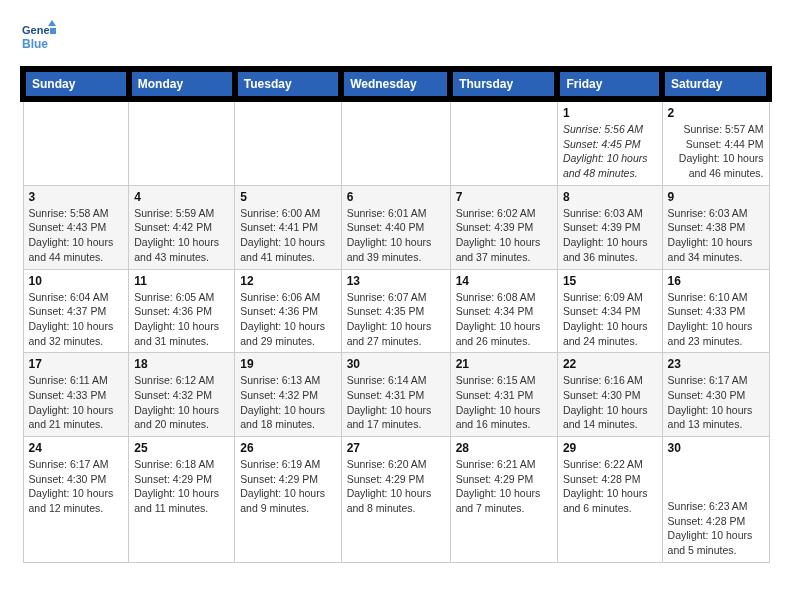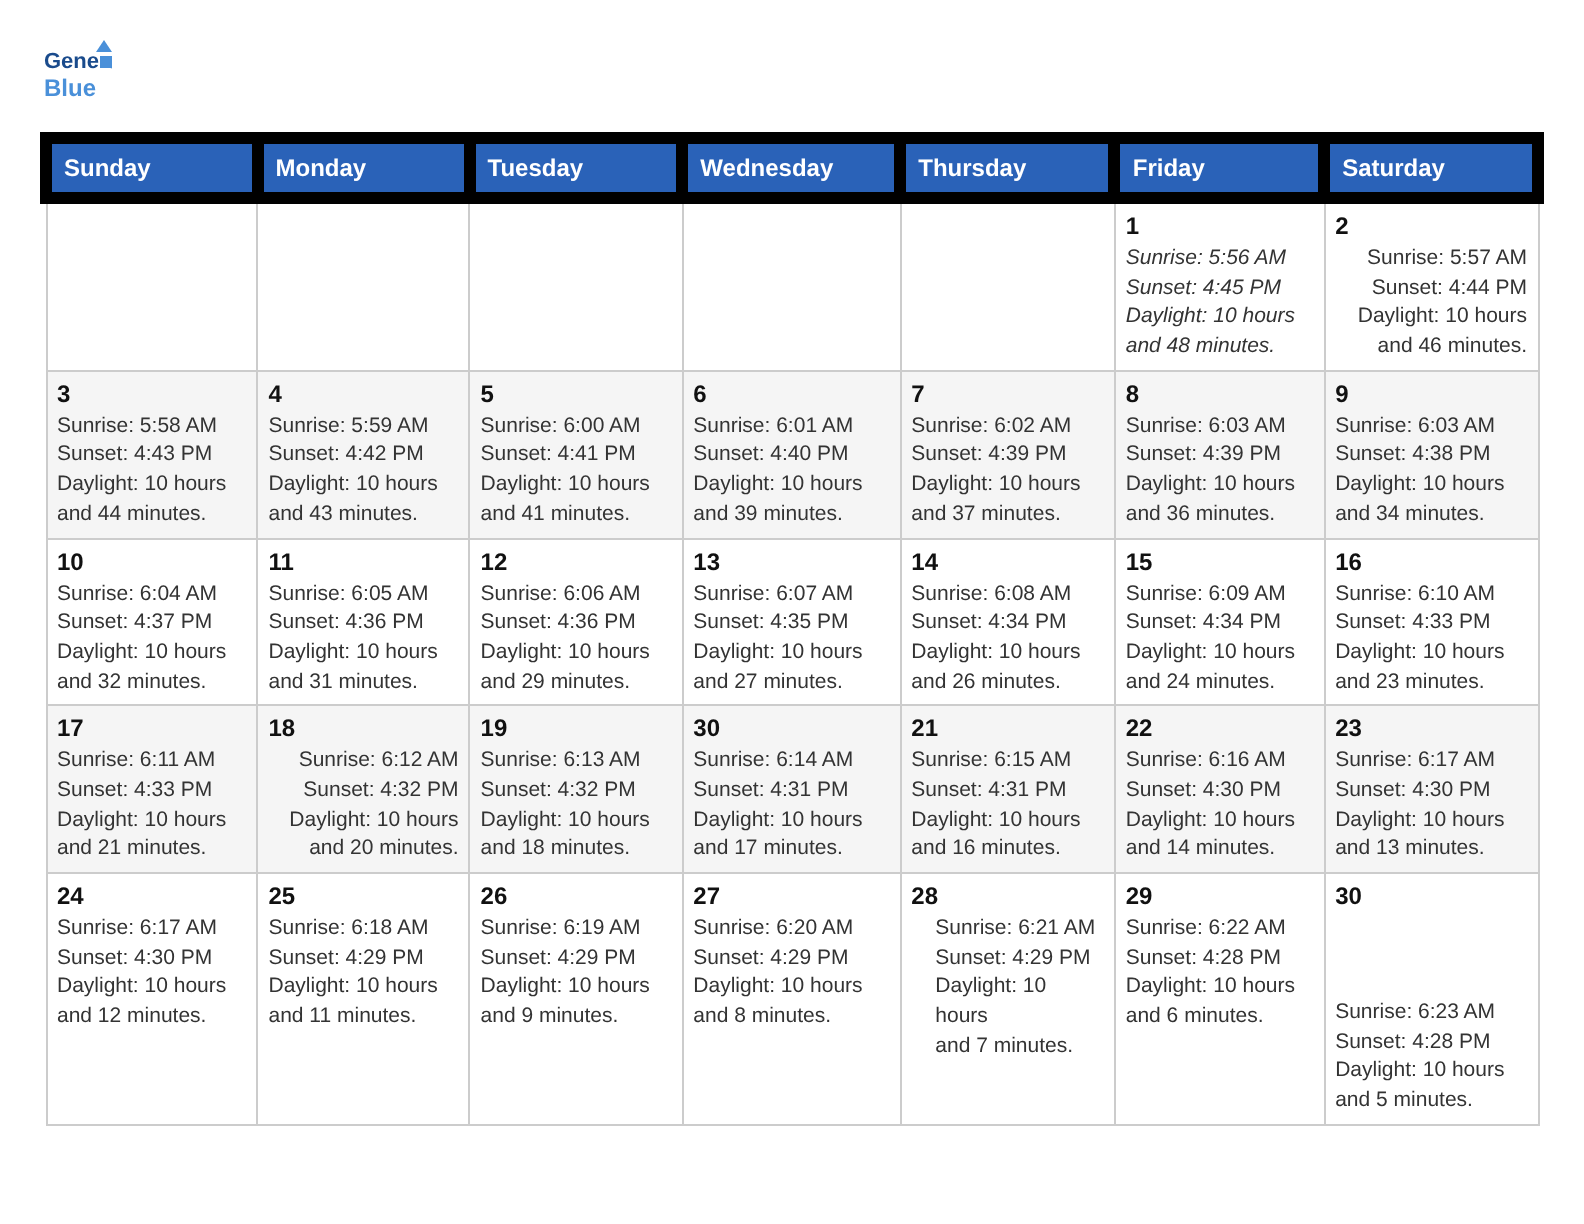--- a/index.html
+++ b/index.html
@@ -242,21 +242,21 @@
         <tr>
           <td>
             <span class="day-num">17</span>
             <div class="day-info" style="white-space: pre-line;">Sunrise: 6:11 AM
 Sunset: 4:33 PM
 Daylight: 10 hours
 and 21 minutes.</div>
           </td>
           <td>
             <span class="day-num">18</span>
-            <div class="day-info" style="white-space: pre-line; text-align: right;">Sunrise: 6:12 AM
+            <div class="day-info" style="white-space: pre-line;">Sunrise: 6:12 AM
 Sunset: 4:32 PM
 Daylight: 10 hours
 and 20 minutes.</div>
           </td>
           <td>
             <span class="day-num">19</span>
             <div class="day-info" style="white-space: pre-line;">Sunrise: 6:13 AM
 Sunset: 4:32 PM
 Daylight: 10 hours
 and 18 minutes.</div>
@@ -314,21 +314,21 @@
           </td>
           <td>
             <span class="day-num">27</span>
             <div class="day-info" style="white-space: pre-line;">Sunrise: 6:20 AM
 Sunset: 4:29 PM
 Daylight: 10 hours
 and 8 minutes.</div>
           </td>
           <td>
             <span class="day-num">28</span>
-            <div class="day-info" style="white-space: pre-line; margin-left: 12px;">Sunrise: 6:21 AM
+            <div class="day-info" style="white-space: pre-line;">Sunrise: 6:21 AM
 Sunset: 4:29 PM
 Daylight: 10 hours
 and 7 minutes.</div>
           </td>
           <td>
             <span class="day-num">29</span>
             <div class="day-info" style="white-space: pre-line;">Sunrise: 6:22 AM
 Sunset: 4:28 PM
 Daylight: 10 hours
 and 6 minutes.</div>

